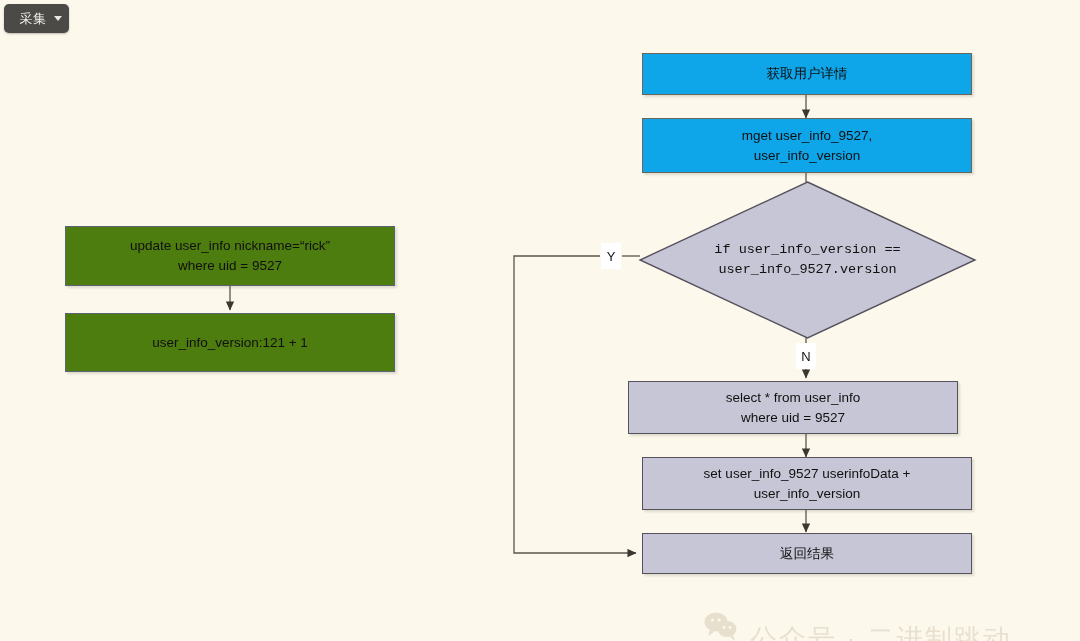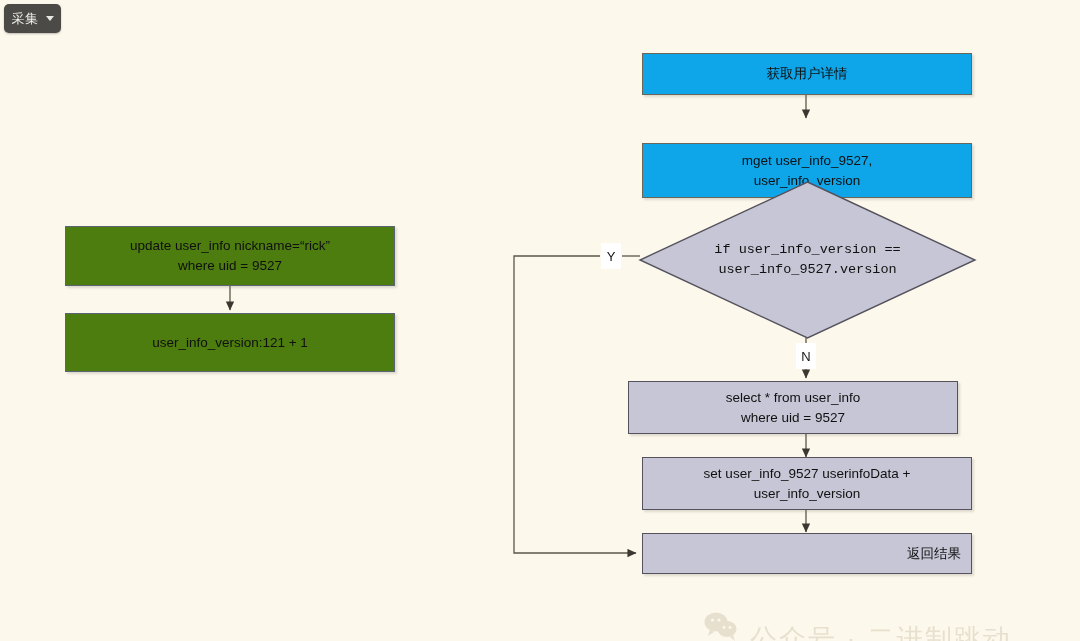--- a/index.html
+++ b/index.html
@@ -31,20 +31,21 @@
     width: 57px;
     height: 29px;
     background: #4B4A46;
     border-radius: 5px;
     display: flex;
     align-items: center;
     justify-content: center;
     gap: 7px;
     cursor: pointer;
     box-shadow: 0 1px 2px rgba(0,0,0,0.25);
+    padding-left: 8px;
   }
   .capture-btn .label {
     color: #F2F2EF;
     font-size: 13px;
     line-height: 1;
     letter-spacing: 0.5px;
   }
   .capture-btn .caret {
     width: 0; height: 0;
     border-left: 4.5px solid transparent;
@@ -177,21 +178,21 @@
   </div>
 
   <div class="node blue" style="left:65px; top:313px; width:330px; height:59px;">
     <span class="txt">user_info_version:121 + 1</span>
   </div>
 
   <div class="node yellow" style="left:642px; top:53px; width:330px; height:42px;">
     <span class="txt">获取用户详情</span>
   </div>
 
-  <div class="node yellow" style="left:642px; top:118px; width:330px; height:55px;margin-top:25px;">
+  <div class="node yellow" style="left:642px; top:118px; width:330px; height:55px;">
     <span class="txt">mget user_info_9527,
 user_info_version</span>
   </div>
 
   <div class="diamond-wrap" style="left:640px; top:182px; width:335px; height:156px;">
     <svg width="335" height="156" viewBox="0 0 335 156">
       <polygon points="167.5,0 335,78 167.5,156 0,78" fill="#C6C6D6" stroke="#55525E" stroke-width="1.4"></polygon>
     </svg>
     <div class="diamond-label">if user_info_version ==
 user_info_9527.version</div>
@@ -200,21 +201,21 @@
   <div class="node grey" style="left:628px; top:381px; width:330px; height:53px;">
     <span class="txt">select * from  user_info
 where uid = 9527</span>
   </div>
 
   <div class="node grey" style="left:642px; top:457px; width:330px; height:53px;">
     <span class="txt">set user_info_9527  userinfoData +
 user_info_version</span>
   </div>
 
-  <div class="node grey" style="left:642px; top:533px; width:330px; height:41px;justify-content:flex-end;">
+  <div class="node grey" style="left:642px; top:533px; width:330px; height:41px;">
     <span class="txt">返回结果</span>
   </div>
 
   <div class="watermark">
     <svg class="wm-logo" viewBox="0 0 34 30">
       <ellipse cx="12" cy="11" rx="11.5" ry="9.5" fill="#CFC4AB"></ellipse>
       <polygon points="6,18 4,25 10,21" fill="#CFC4AB"></polygon>
       <ellipse cx="23" cy="18" rx="9.5" ry="8" fill="#CFC4AB"></ellipse>
       <polygon points="29,24 31,30 26,26" fill="#CFC4AB"></polygon>
       <circle cx="8.5" cy="9" r="1.6" fill="#FDF8EC"></circle>

